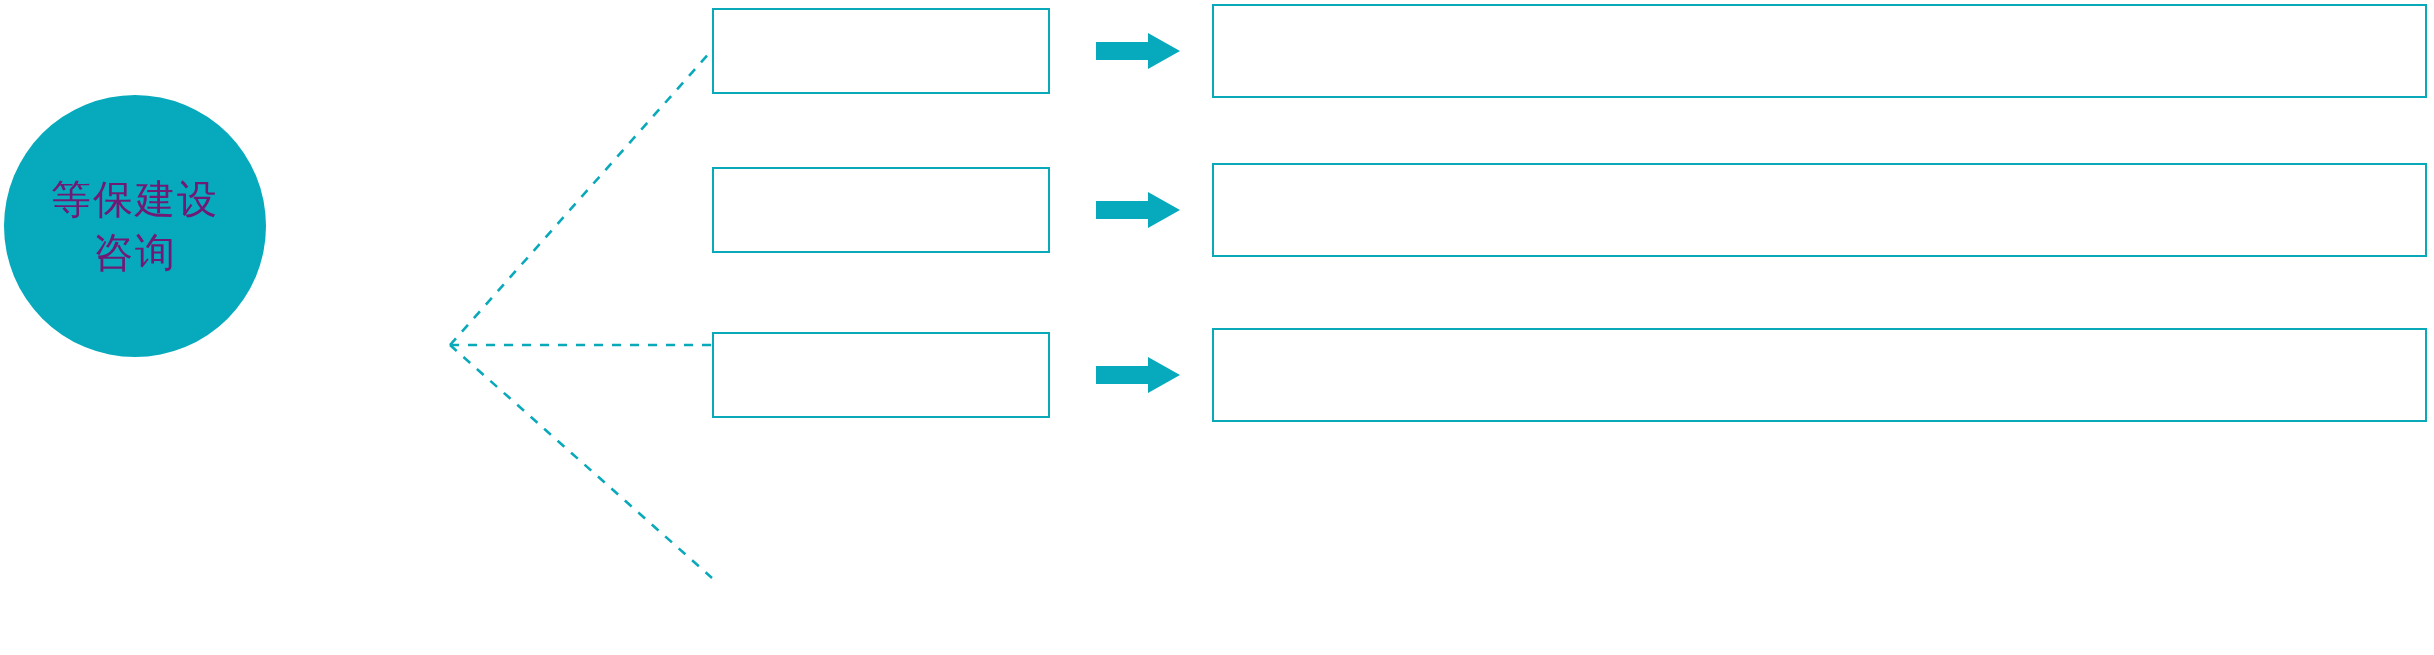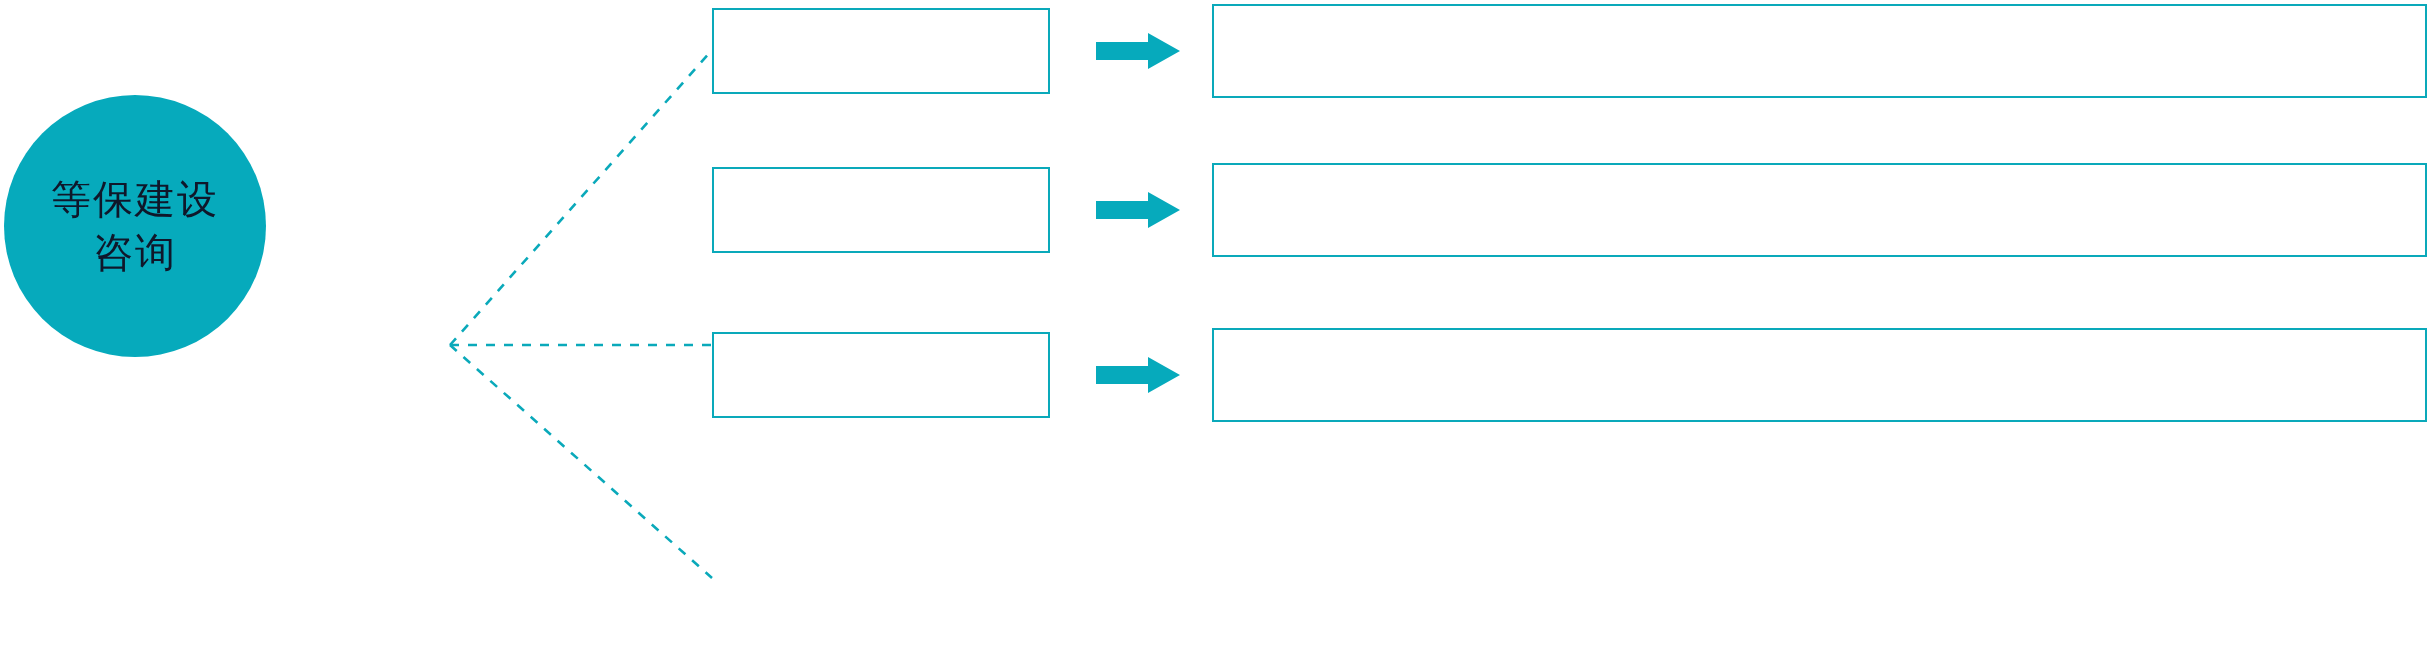--- a/index.html
+++ b/index.html
@@ -27,21 +27,21 @@
     height: 262px;
     border-radius: 50%;
     background: #06aabc;
     display: flex;
     flex-direction: column;
     align-items: center;
     justify-content: center;
     box-sizing: border-box;
   }
   .hub-line {
-    color: #0f172a;
+    color: #701a75;
     font-size: 40px;
     line-height: 1.32;
     letter-spacing: 2px;
     font-weight: 400;
     white-space: nowrap;
     text-align: center;
   }
 
   
   .connectors {

